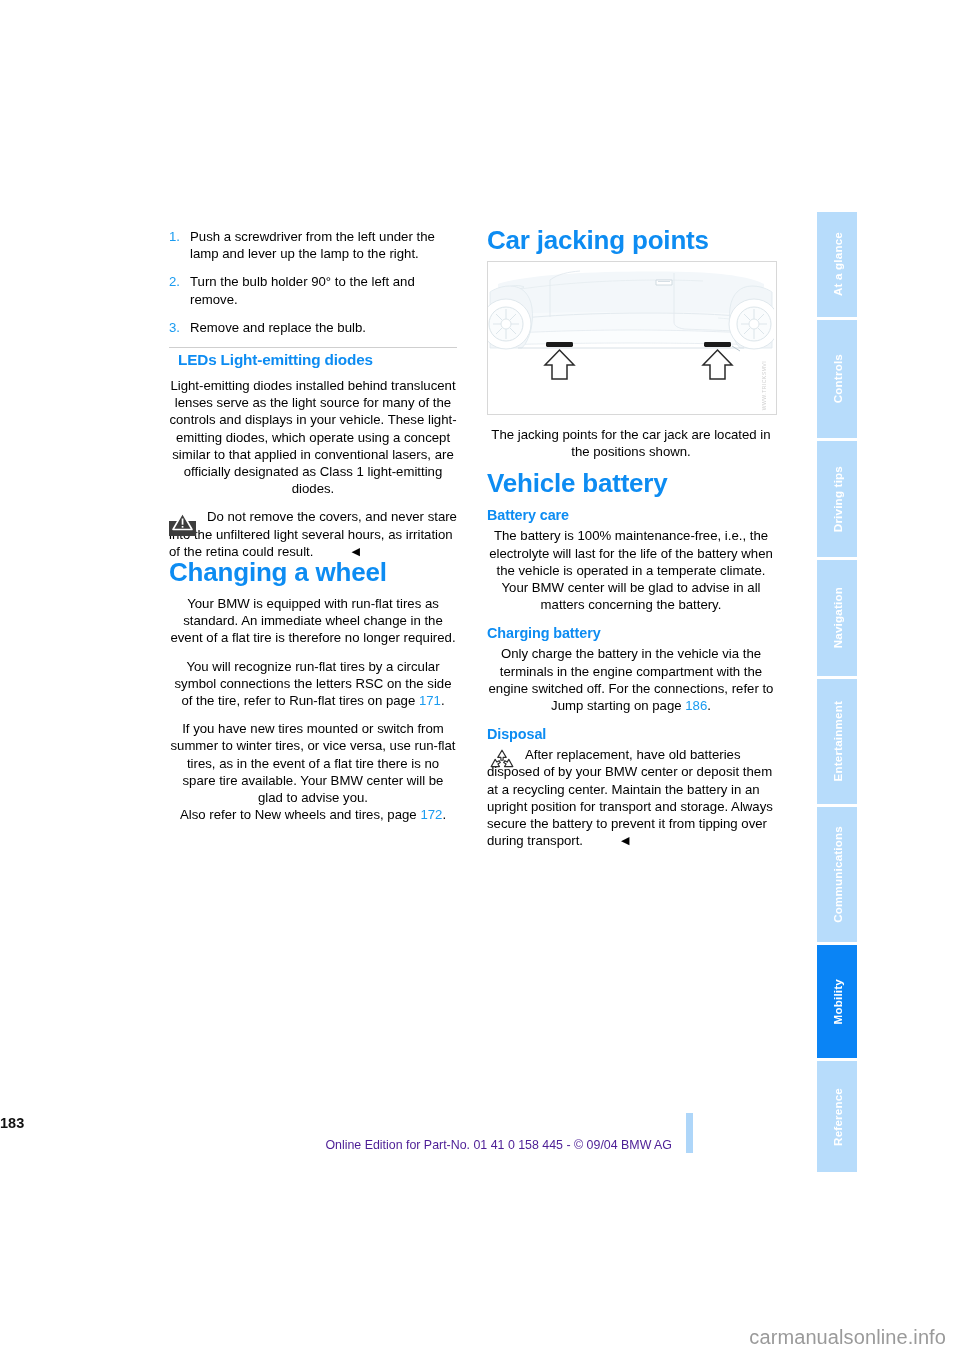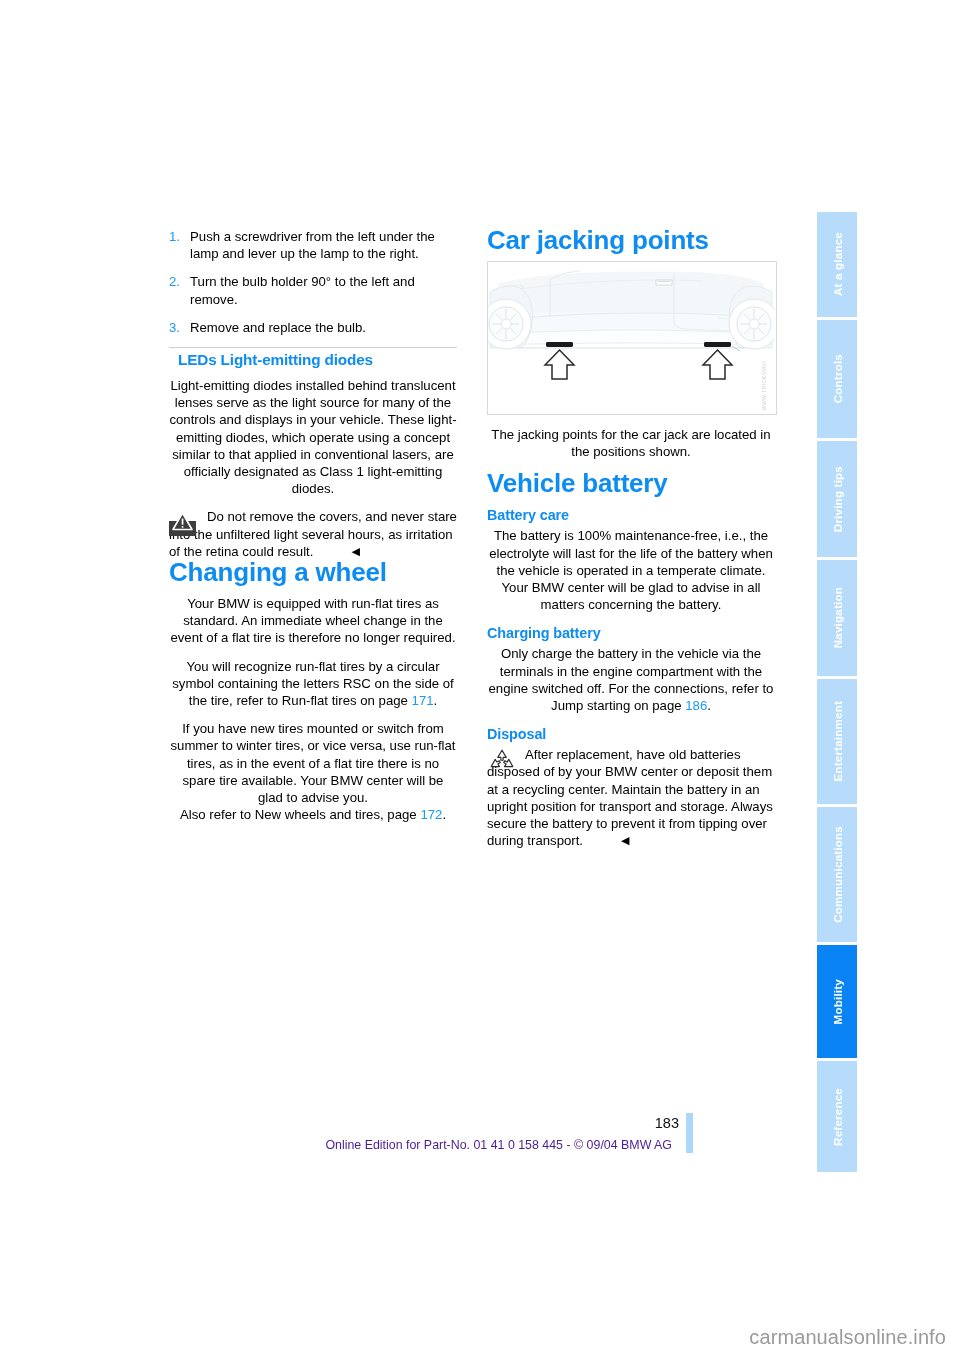--- a/index.html
+++ b/index.html
@@ -163,23 +163,22 @@
     font-weight: bold;
     letter-spacing: 0.2px;
     color: #ffffff;
   }
 
   
   .pagenum {
     position: absolute;
     left: 0; top: 1115px;
     width: 679px;
-    text-align: right;
     font-size: 14.5px;
-    font-weight: normal;
+    font-weight: bold;
     color: #111;
   }
   .footline {
     position: absolute;
     left: 0; top: 1138px;
     width: 672px;
     text-align: right;
     font-size: 12.4px;
     color: #4c1d95;
   }
@@ -242,21 +241,21 @@
       </div>
     </div>
     <div style="margin-top:-11px;margin-bottom:11px;">
       
     </div>
 
     <h1 class="sec">Changing a wheel</h1>
 
     <p class="body">Your BMW is equipped with run-flat tires as standard. An immediate wheel change in the event of a flat tire is therefore no longer required.</p>
 
-    <p class="body"><span>You will recognize run-flat tires by a circular symbol containing the letters RSC on the side of the tire, refer to Run-flat tires on page </span><span class="lnk">171</span>.</p>
+    <p class="body"><span>You will recognize run-flat tires by a circular symbol connections the letters RSC on the side of the tire, refer to Run-flat tires on page </span><span class="lnk">171</span>.</p>
 
     <p class="body nogap"> If you have new tires mounted or switch from summer to winter tires, or vice versa, use run-flat tires, as in the event of a flat tire there is no spare tire available. Your BMW center will be glad to advise you.</p>
 
     <p class="body"><span>Also refer to New wheels and tires, page </span><span class="lnk">172</span>.</p>
 
   </div>
 
   <div class="col col-right">
 
     <h1 class="sec tight">Car jacking points</h1>

